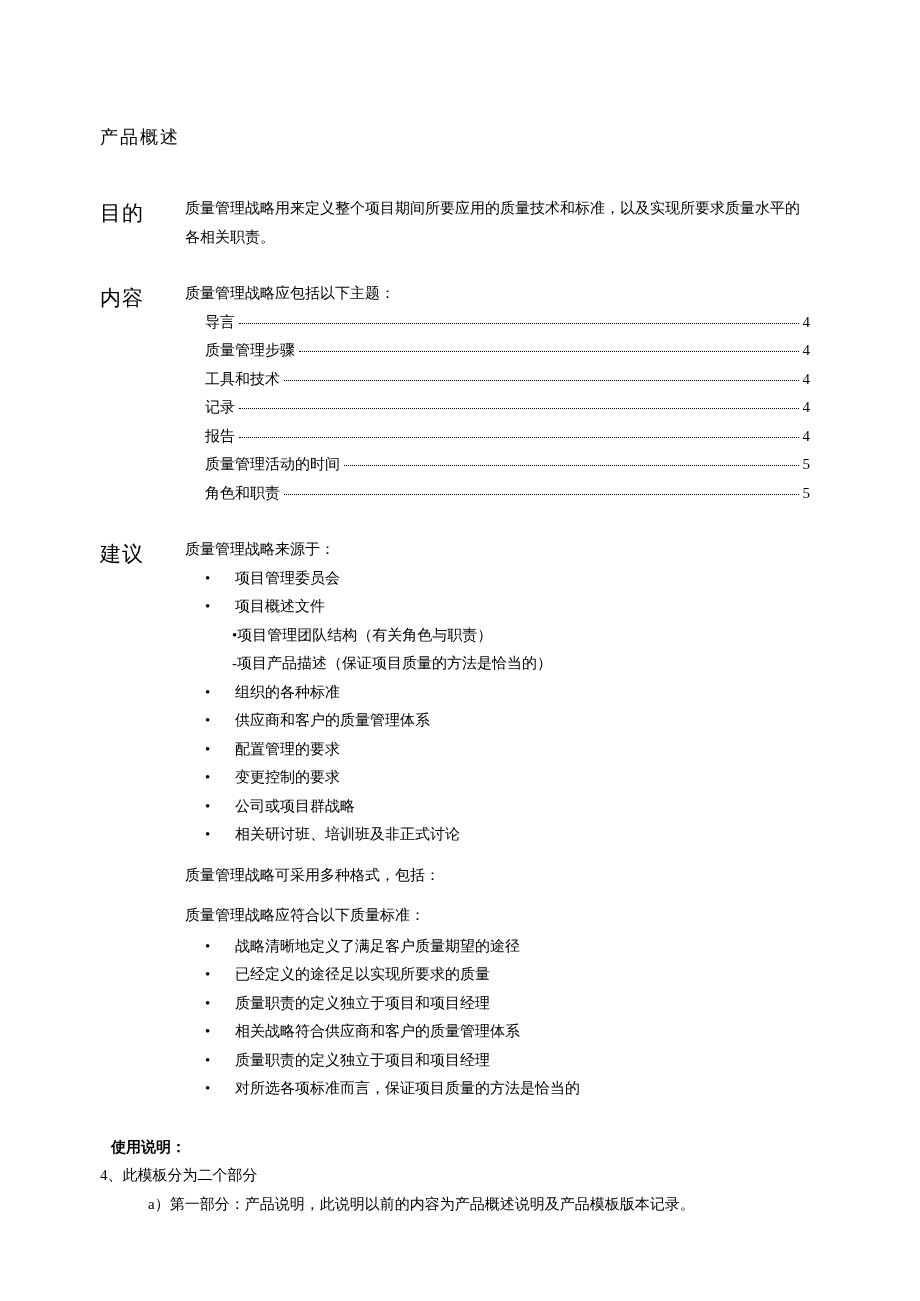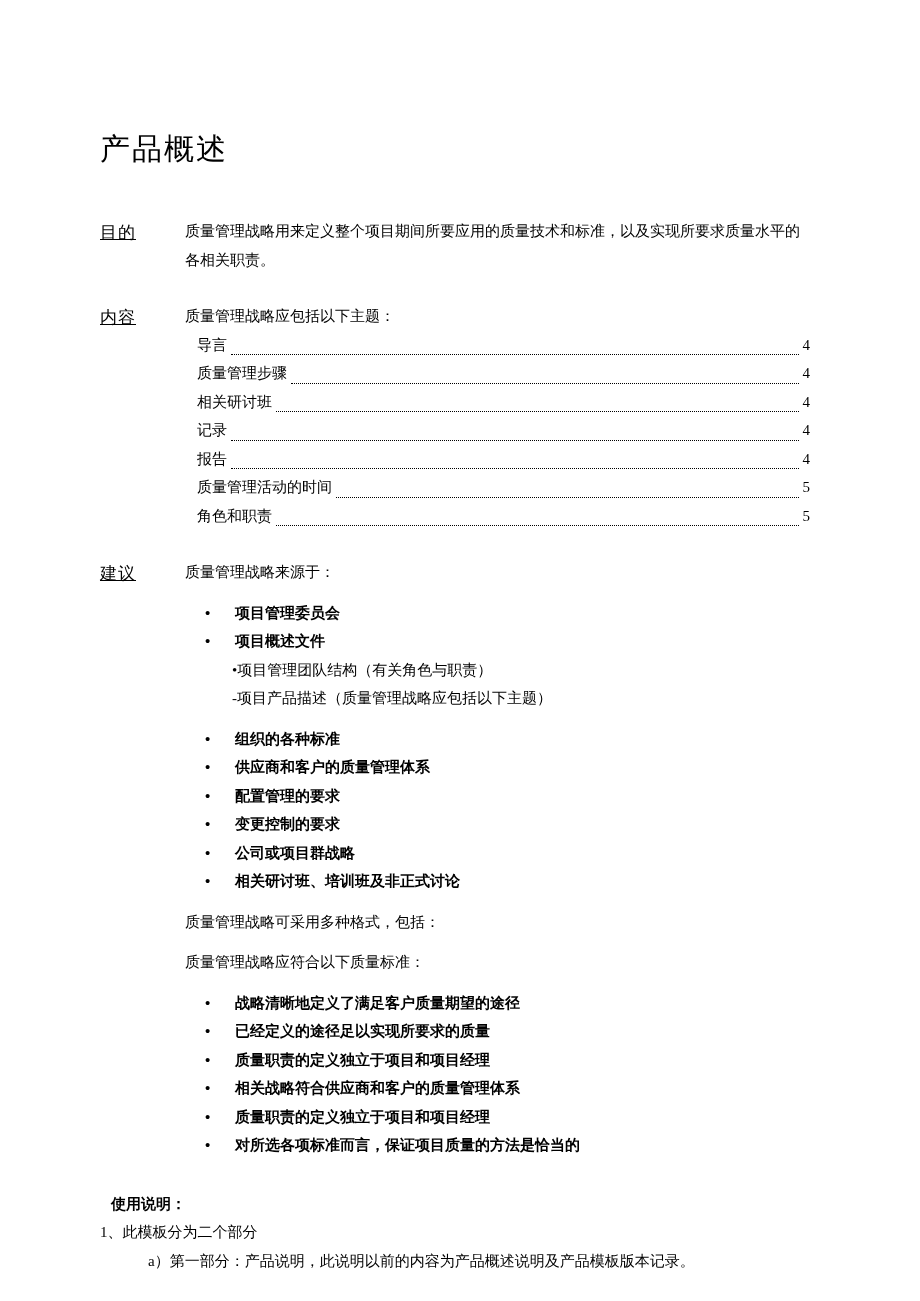--- a/index.html
+++ b/index.html
@@ -12,62 +12,60 @@
     line-height: 1.9;
   }
   .page {
     width: 920px;
     min-height: 1301px;
     box-sizing: border-box;
     padding: 120px 110px 60px 100px;
     position: relative;
   }
   h1.title {
-    font-size: 30px;
+    font-size: 18px;
     font-weight: normal;
     margin: 0 0 40px 0;
     letter-spacing: 2px;
   }
   .section {
     display: flex;
     align-items: flex-start;
     margin-bottom: 28px;
   }
   .sec-label {
     flex: 0 0 85px;
-    font-size: 17px;
+    font-size: 21px;
     font-weight: normal;
     letter-spacing: 1px;
-    text-decoration: underline;
   }
   .sec-body {
     flex: 1;
   }
   .toc-line {
     display: flex;
-    align-items: flex-end;
-    margin-left: 12px;
+    align-items: flex-start;
+    margin-left: 20px;
   }
   .toc-label {
     white-space: nowrap;
   }
   .toc-dots {
     flex: 1;
     border-bottom: 1.5px dotted #000;
     margin: 0 4px 4px 4px;
     height: 1em;
   }
   .toc-page {
     white-space: nowrap;
   }
   ul.bullets {
     list-style: none;
     padding: 0;
-    margin: 12px 0 0 12px;
-    font-weight: bold;
+    margin: 0 0 0 12px;
   }
   ul.bullets > li {
     position: relative;
     padding-left: 38px;
   }
   ul.bullets > li::before {
     content: "•";
     position: absolute;
     left: 8px;
     top: 0;
@@ -111,21 +109,21 @@
             <span class="toc-label">导言</span>
             <span class="toc-dots"></span>
             <span class="toc-page">4</span>
           </div>
         <div class="toc-line">
             <span class="toc-label">质量管理步骤</span>
             <span class="toc-dots"></span>
             <span class="toc-page">4</span>
           </div>
         <div class="toc-line">
-            <span class="toc-label">相关研讨班</span>
+            <span class="toc-label">工具和技术</span>
             <span class="toc-dots"></span>
             <span class="toc-page">4</span>
           </div>
         <div class="toc-line">
             <span class="toc-label">记录</span>
             <span class="toc-dots"></span>
             <span class="toc-page">4</span>
           </div>
         <div class="toc-line">
             <span class="toc-label">报告</span>
@@ -148,21 +146,21 @@
 
   <div class="section">
     <div class="sec-label">建议</div>
     <div class="sec-body">
       <div>质量管理战略来源于：</div>
       <ul class="bullets">
         <li>项目管理委员会</li>
         <li>项目概述文件</li>
       </ul>
       <div class="sub-item">•项目管理团队结构（有关角色与职责）</div>
-      <div class="sub-item">-项目产品描述（质量管理战略应包括以下主题）</div>
+      <div class="sub-item">-项目产品描述（保证项目质量的方法是恰当的）</div>
       <ul class="bullets">
         <li>组织的各种标准</li>
         <li>供应商和客户的质量管理体系</li>
         <li>配置管理的要求</li>
         <li>变更控制的要求</li>
         <li>公司或项目群战略</li>
         <li>相关研讨班、培训班及非正式讨论</li>
       </ul>
 
       <div class="para">质量管理战略可采用多种格式，包括：</div>
@@ -174,17 +172,17 @@
         <li>质量职责的定义独立于项目和项目经理</li>
         <li>相关战略符合供应商和客户的质量管理体系</li>
         <li>质量职责的定义独立于项目和项目经理</li>
         <li>对所选各项标准而言，保证项目质量的方法是恰当的</li>
       </ul>
     </div>
   </div>
 
   <div class="usage">
     <div class="usage-title">使用说明：</div>
-    <div>1、此模板分为二个部分</div>
+    <div>4、此模板分为二个部分</div>
     <div class="usage-sub">a）第一部分：产品说明，此说明以前的内容为产品概述说明及产品模板版本记录。</div>
   </div>
 
 </div>
 
 </body></html>

